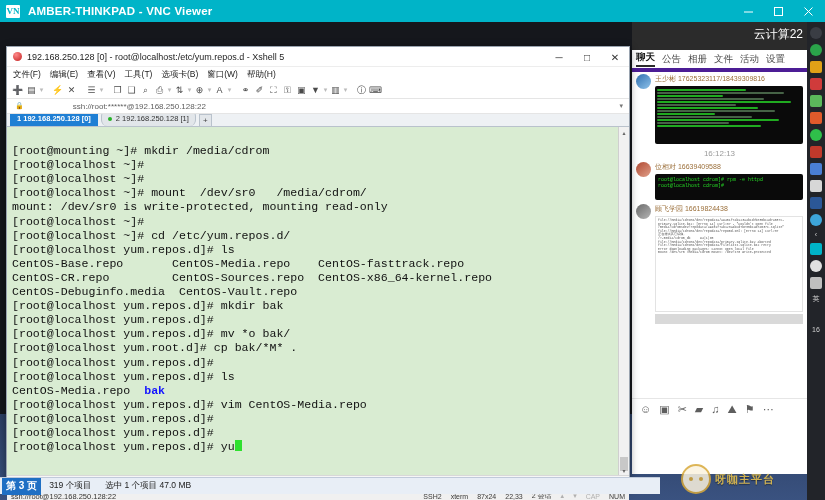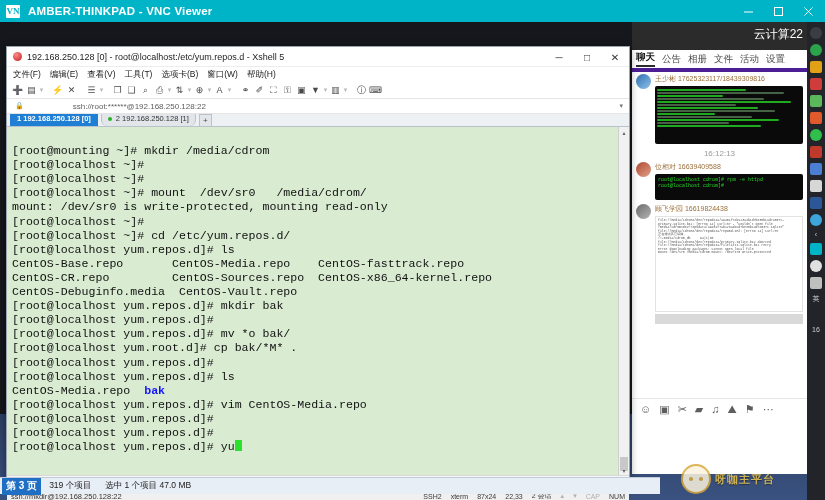--- a/index.html
+++ b/index.html
@@ -393,21 +393,21 @@
       <div class="xs-send">
         <div class="chk"></div>
         <span class="xs-send-txt">发送文本到当前Xshell窗口的全部会话</span>
         <div class="xs-send-right">
           <span>▾</span>
           <span>☰</span>
         </div>
       </div>
 
       <div class="xs-status">
-        <span class="st-left">ssh://mkdir@192.168.250.128:22</span>
+        <span class="st-left">ssh://root@192.168.250.128:22</span>
         <div class="st-right">
           <span class="st-item">SSH2</span>
           <span class="st-item">xterm</span>
           <span class="st-item">87x24</span>
           <span class="st-item">22,33</span>
           <span class="st-item">2 会话</span>
           <span class="st-item dim">▴</span>
           <span class="st-item dim">▾</span>
           <span class="st-item dim">CAP</span>
           <span class="st-item">NUM</span>

